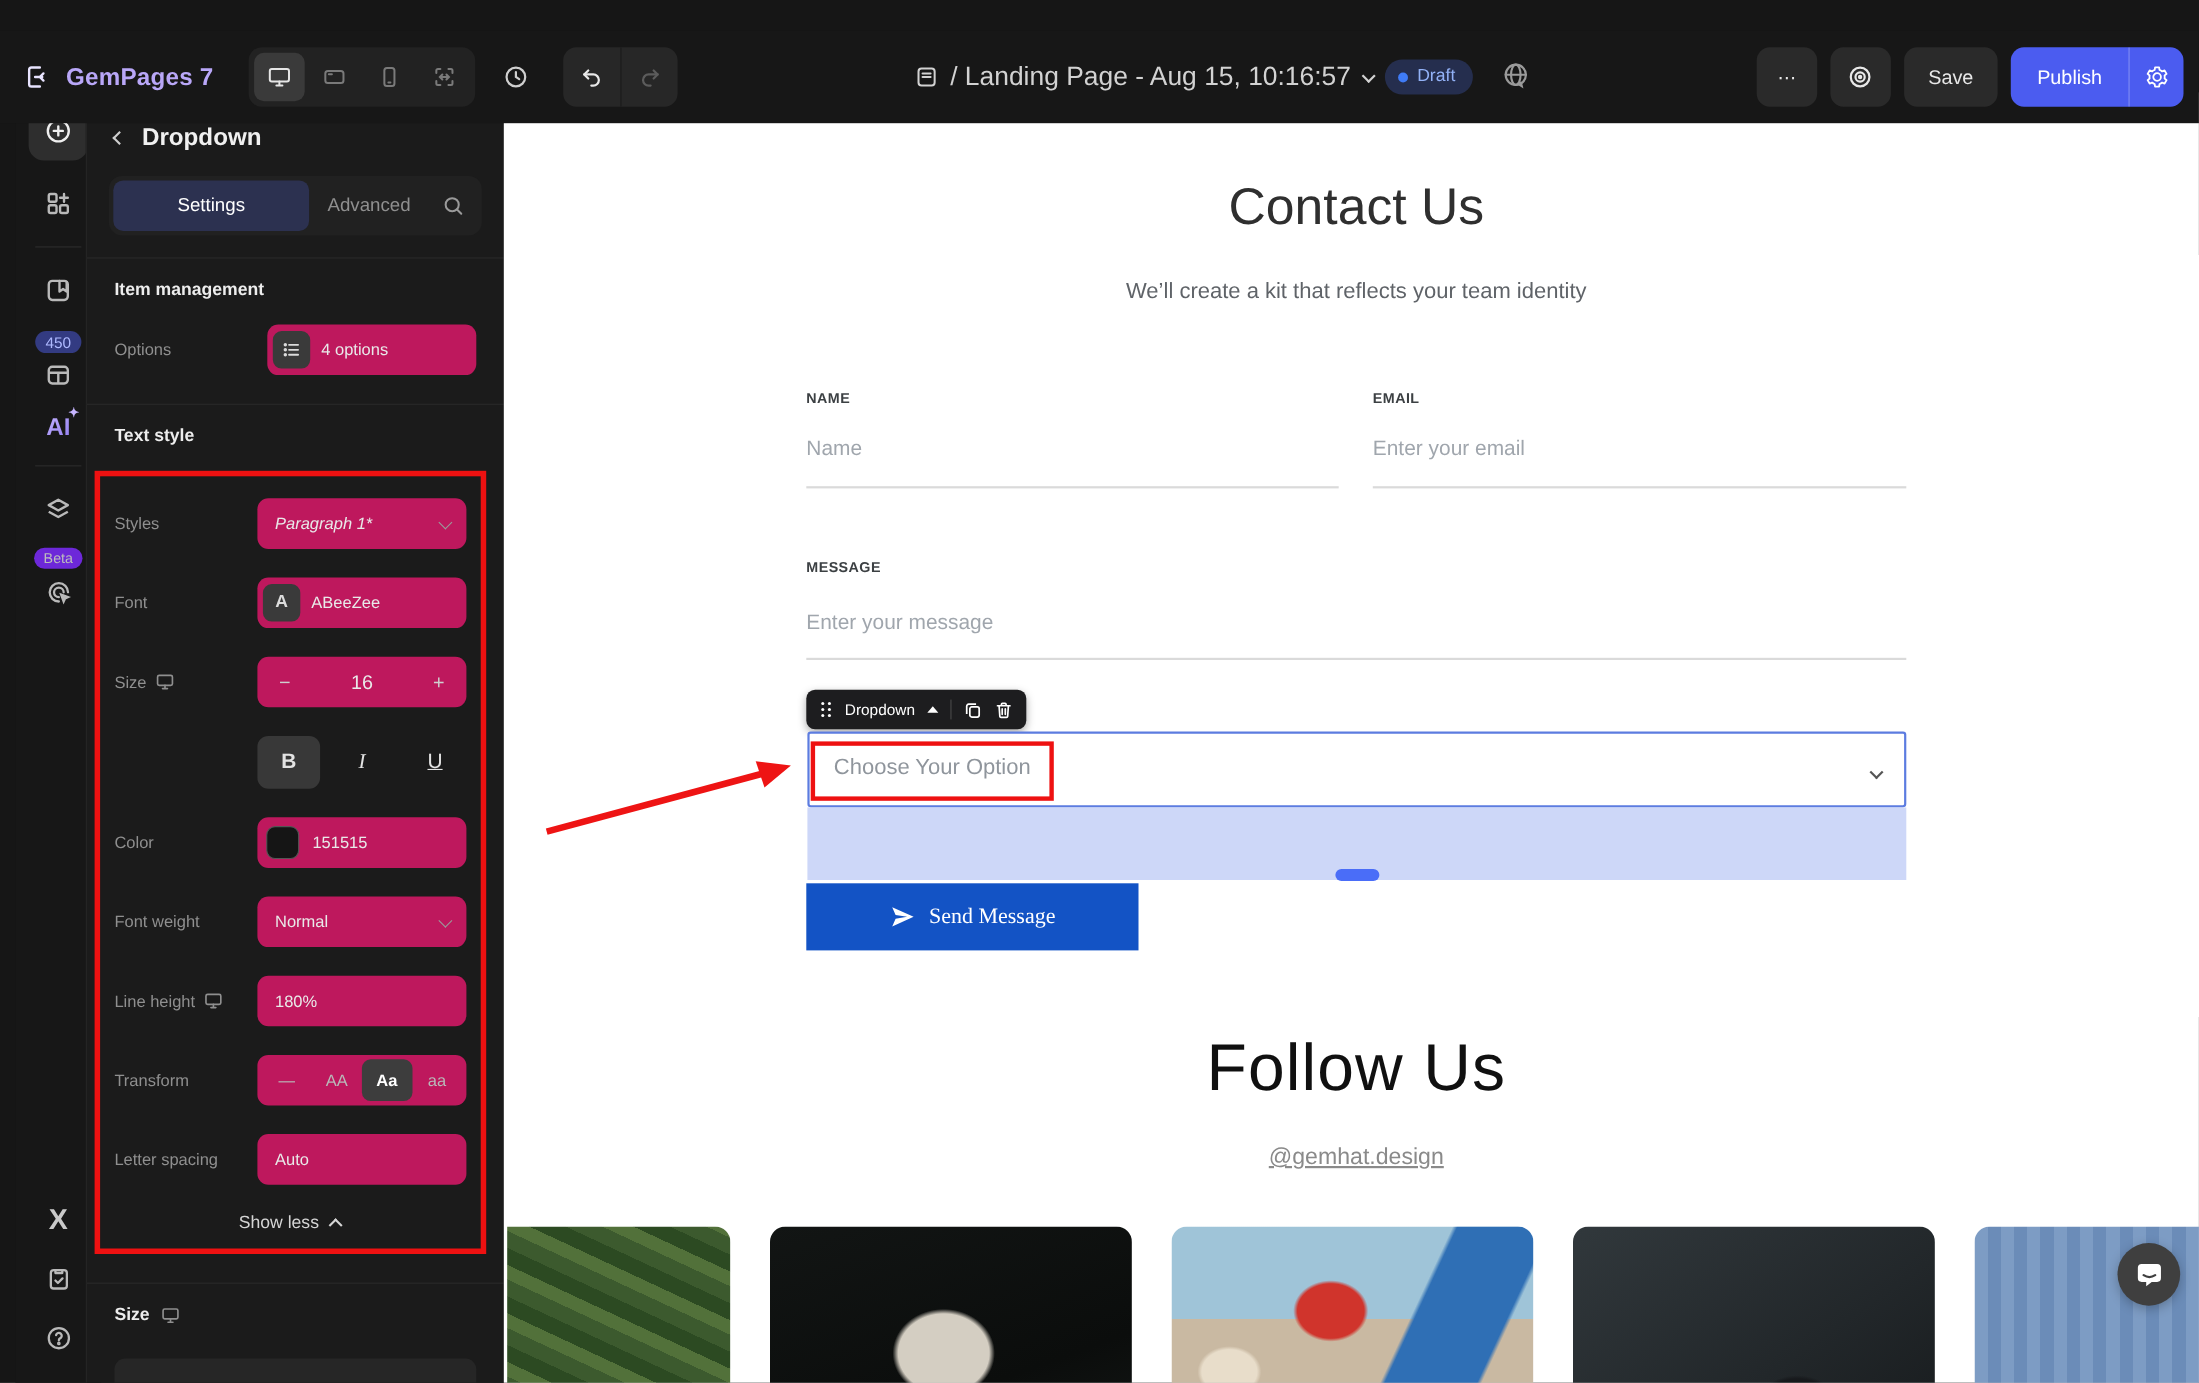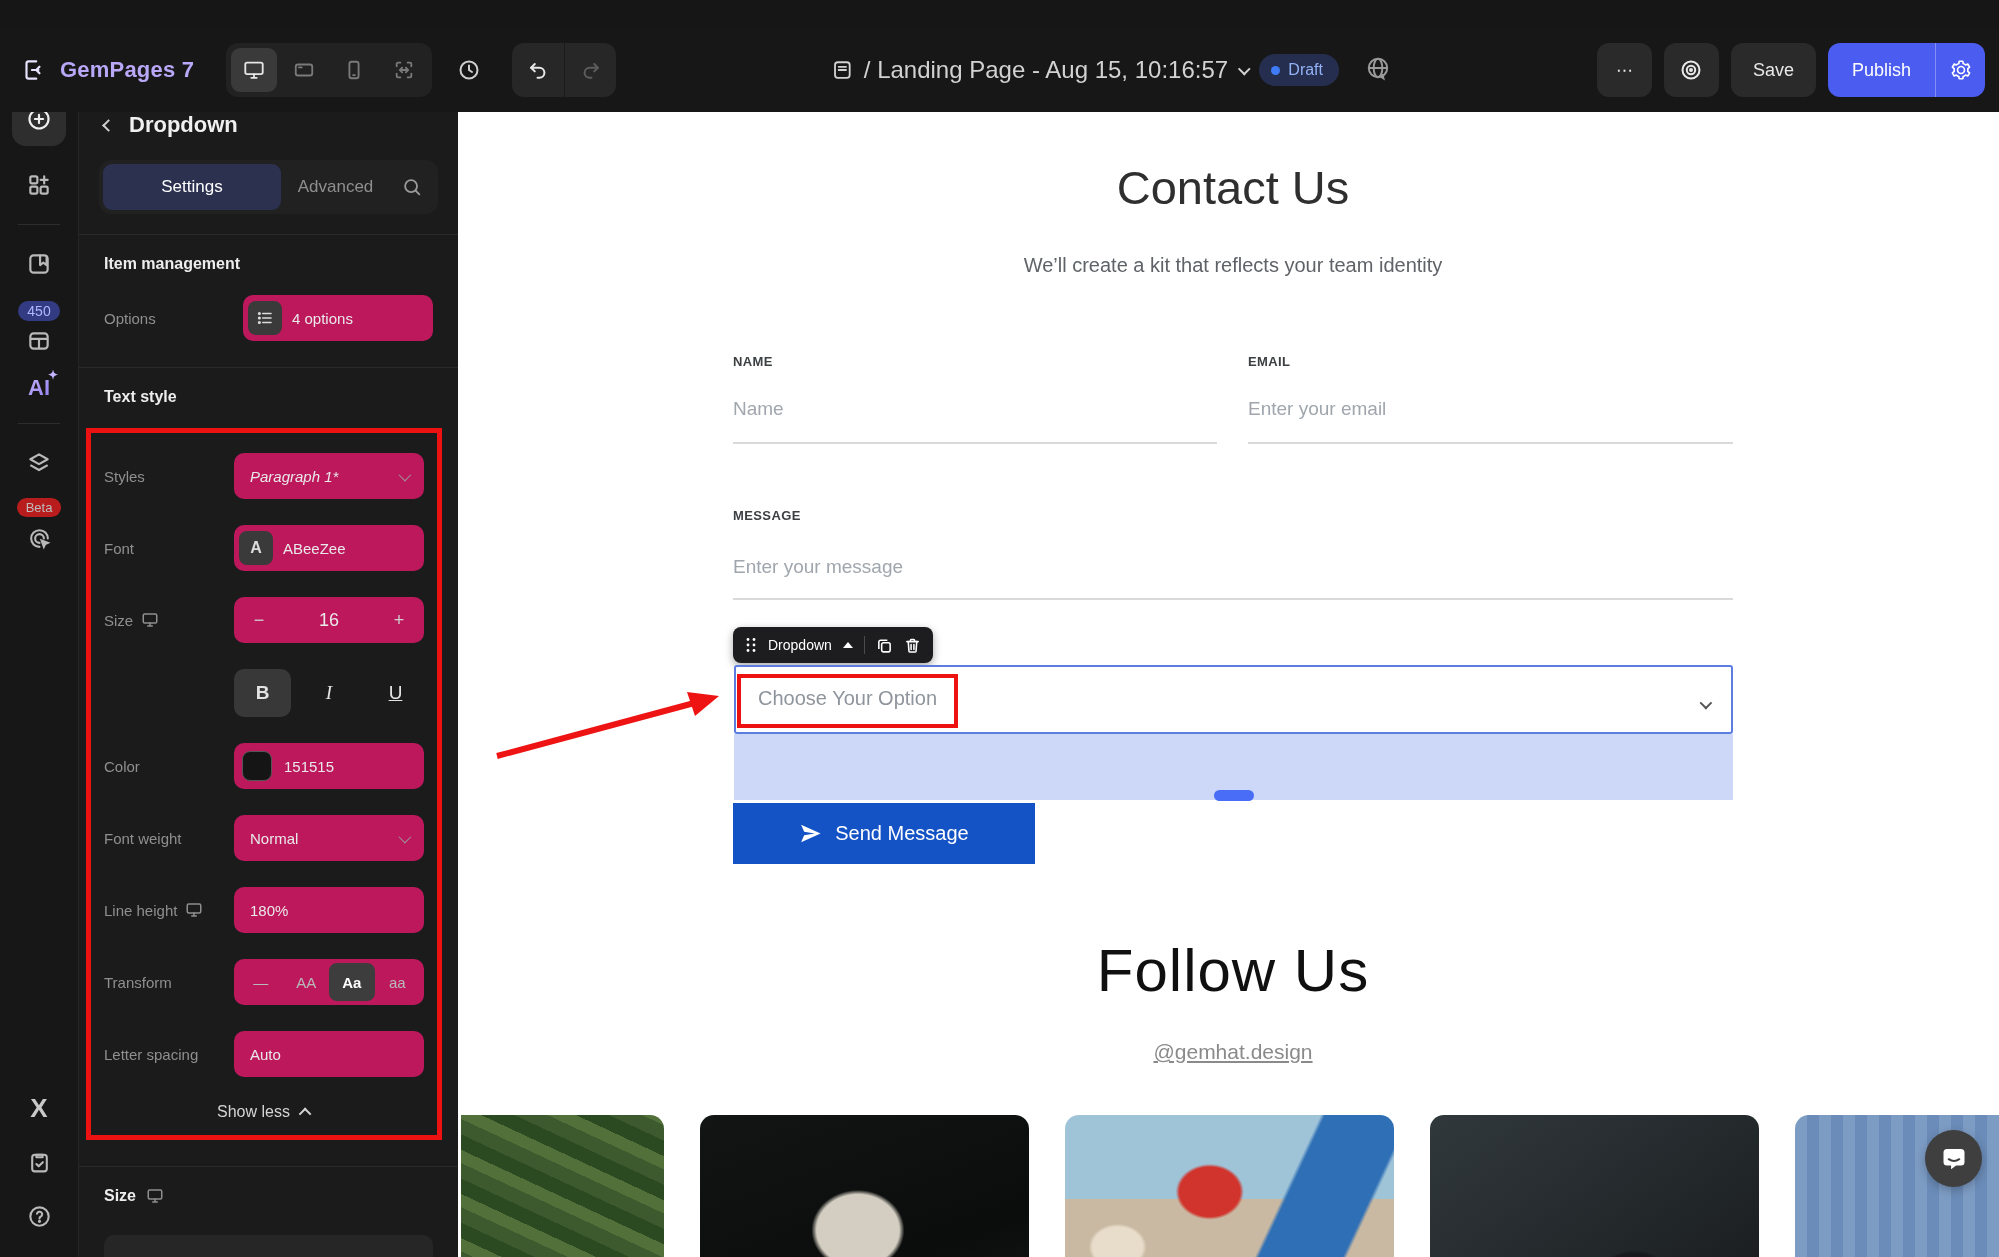--- a/index.html
+++ b/index.html
@@ -40,29 +40,29 @@
   .globe-btn { position:absolute; right:608px; color:#9a9a9a; }
   .sq-btn { min-width:55px; height:54px; border-radius:12px; background:#2a2a2a; color:#e8e8e8;
     display:flex; align-items:center; justify-content:center; cursor:pointer; font-size:17px; }
   .save-btn { padding:0 22px; font-size:18px; }
   .publish-wrap { display:flex; height:54px; border-radius:12px; overflow:hidden; background:#4b5cf0; }
   .publish-main { padding:0 24px; display:flex; align-items:center; color:#fff; font-size:18px; cursor:pointer; }
   .publish-gear { width:50px; display:flex; align-items:center; justify-content:center;
     border-left:1px solid rgba(255,255,255,.3); color:#fff; cursor:pointer; }
 
   
-  .rail { position:absolute; left:0; top:84px; width:78px; height:1173px; background:#171717;
+  .rail { position:absolute; left:14px; top:84px; width:78px; height:1173px; background:#171717;
     display:flex; flex-direction:column; align-items:center; }
   .rail-btn { width:54px; height:54px; border-radius:14px; display:flex; align-items:center;
     justify-content:center; color:#b9b9b9; cursor:pointer; }
   .rail-btn.active { background:#2e2e2e; color:#efefef; }
   .rail-divider { width:42px; height:1px; background:#2d2d2d; margin:12px 0; }
   .badge-450 { background:#333b82; color:#aeb9ff; font-size:14px; padding:2px 9px; border-radius:11px;
     margin-top:10px; }
-  .badge-beta { background:#b91c1c; color:#bdbdbd; font-size:13px; padding:2px 9px; border-radius:10px;
+  .badge-beta { background:#6d28d9; color:#bdbdbd; font-size:13px; padding:2px 9px; border-radius:10px;
     margin-top:8px; }
   .ai-text { font-size:22px; font-weight:700; margin-top:14px; cursor:pointer;
     background:linear-gradient(135deg,#c7b6ff,#8f7bf0); -webkit-background-clip:text;
     background-clip:text; color:transparent; position:relative; }
   .ai-spark { position:absolute; right:-8px; top:-7px; font-size:12px; color:#c7b6ff; }
   .x-logo { color:#c9c9c9; font-size:26px; font-weight:700; cursor:pointer; }
 
   
   .panel { position:absolute; left:78px; top:84px; width:380px; height:1173px; background:#1b1b1b;
     border-left:1px solid #262626; overflow:hidden; }
@@ -127,21 +127,21 @@
     border:2px solid #5c7ce0; border-radius:3px; cursor:pointer; }
   .dd-ph { position:absolute; left:22px; top:20px; font-size:20px; color:#8f959c; }
   .dd-chev { position:absolute; right:22px; top:28px; color:#555; }
   .red-rect { position:absolute; left:279px; top:590px; width:221px; height:54px;
     border:4px solid #ee1111; z-index:6; pointer-events:none; }
   .sel-band { position:absolute; left:276px; top:650px; width:999px; height:66px; background:#cdd7f8; }
   .sel-handle { position:absolute; left:756px; top:706px; width:40px; height:11px; border-radius:6px;
     background:#4a6df8; cursor:ns-resize; }
   .send-btn { position:absolute; left:275px; top:719px; width:302px; height:61px; background:#1353c5;
     color:#fff; display:flex; align-items:center; justify-content:center; gap:13px; font-size:20px;
-    cursor:pointer; }
+    cursor:pointer;font-family:Liberation Serif, serif; }
   .f-title { position:absolute; left:275px; top:852px; width:1000px; text-align:center; font-size:60px;
     font-weight:400; color:#101010; letter-spacing:1px; }
   .f-handle { position:absolute; left:275px; top:956px; width:1000px; text-align:center; font-size:21px;
     color:#8a8a8a; text-decoration:underline; cursor:pointer; }
   .photos { position:absolute; left:3px; top:1031px; display:flex; gap:36px; }
   .photo { width:329px; height:240px; border-radius:14px; }
   .photo1 { width:203px; border-radius:0 14px 14px 0;
     background:
       radial-gradient(60px 45px at 18% 88%, #17a08c 0 55%, transparent 60%),
       radial-gradient(70px 70px at 38% 75%, rgba(150,150,150,.5) 0 40%, transparent 46%),

